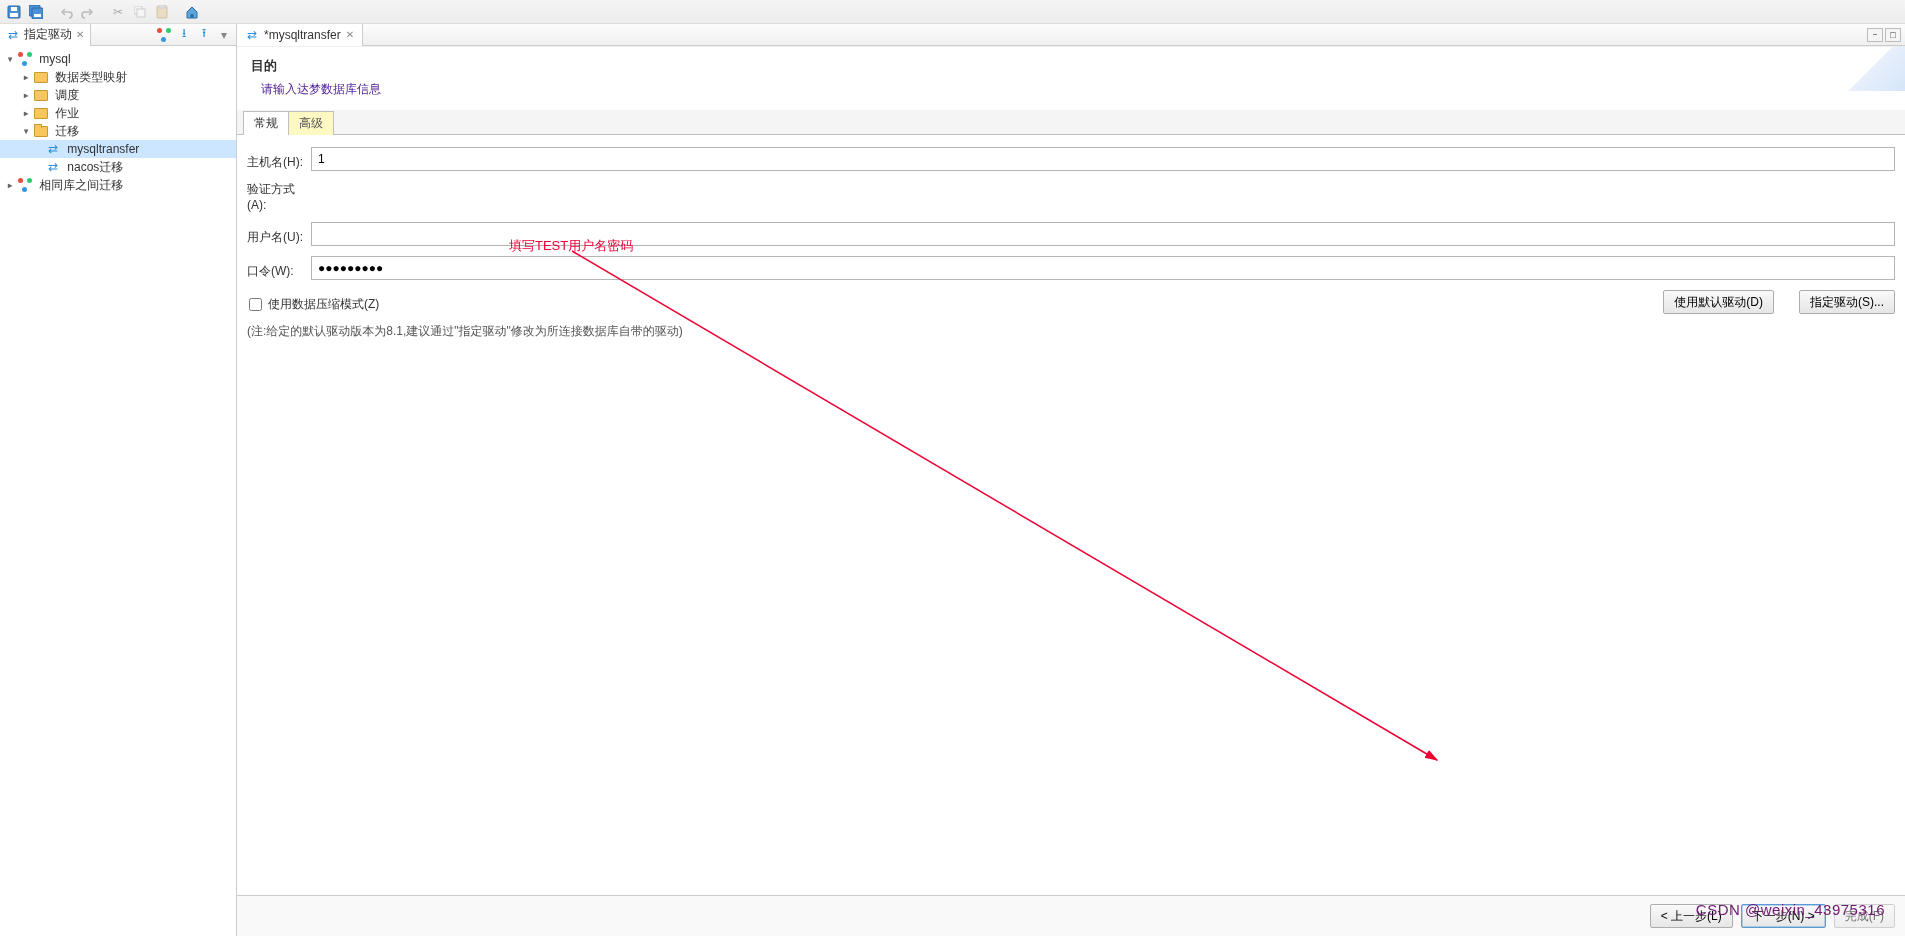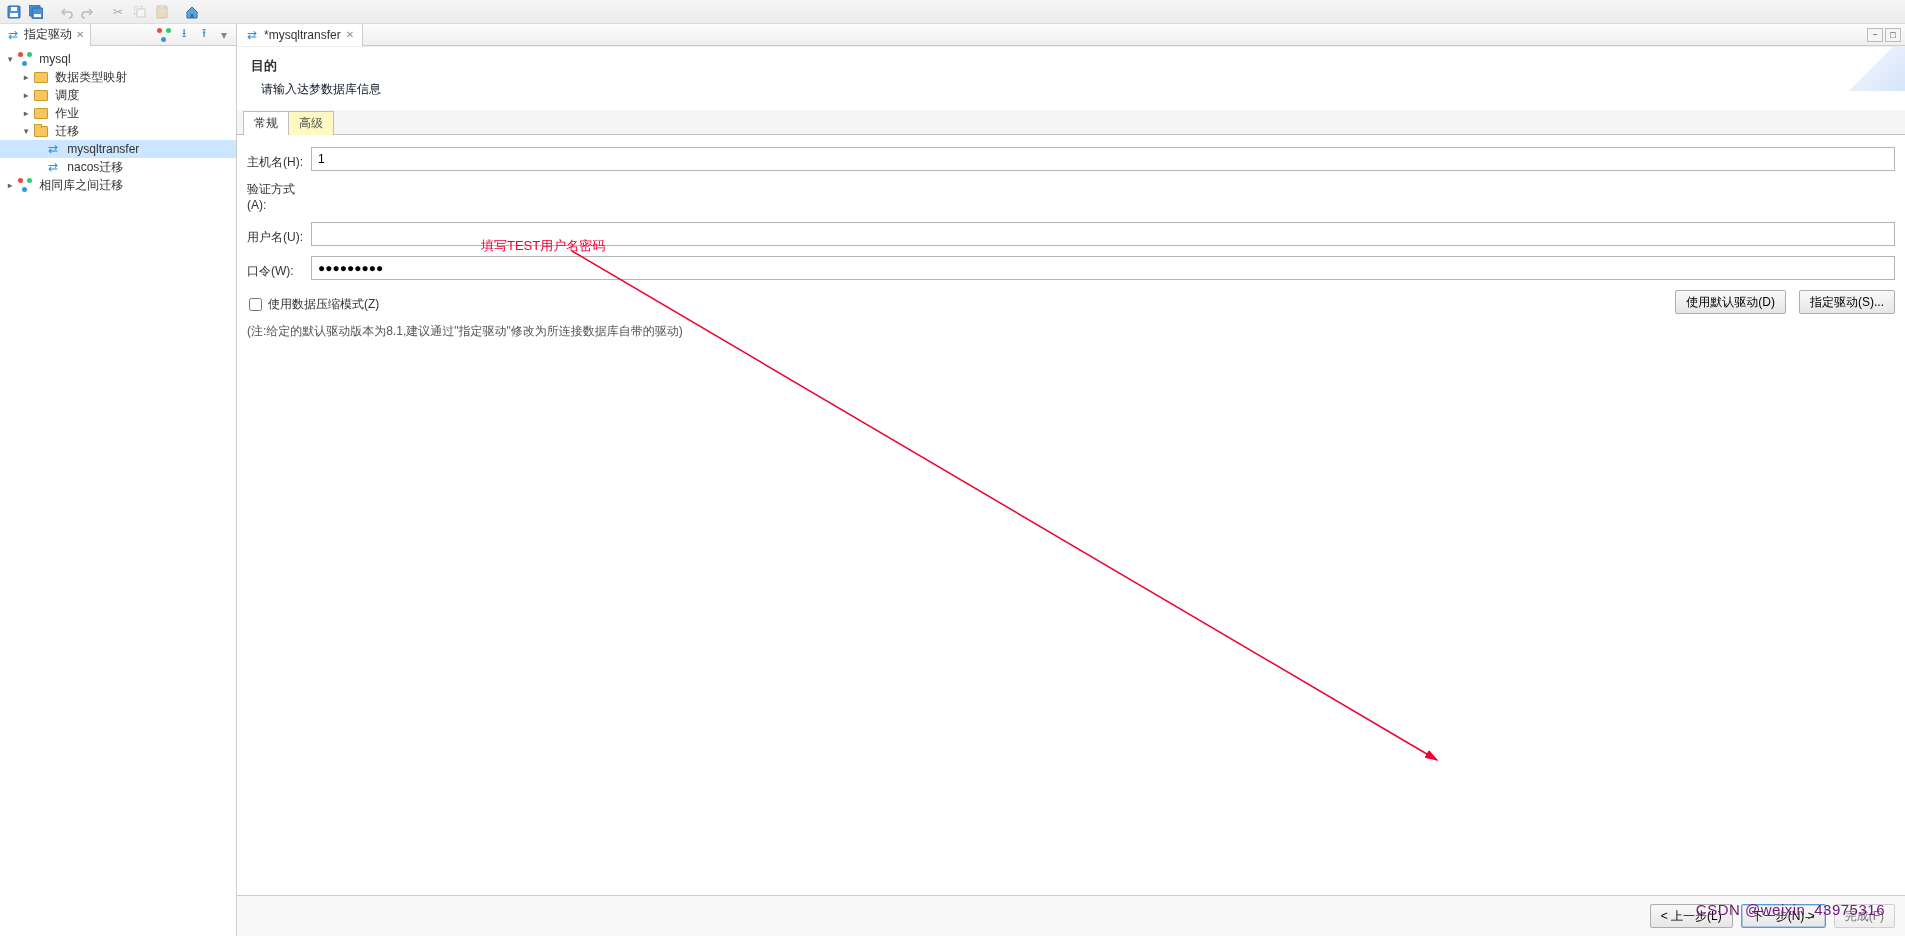--- a/index.html
+++ b/index.html
@@ -30,32 +30,32 @@
 .ic-leaf { width:14px; height:14px; display:flex; align-items:center; justify-content:center; color:#2b90d9; }
 .content { flex: 1; display: flex; flex-direction: column; min-width: 0; }
 .ed-tabbar { height: 22px; background: linear-gradient(#fdfdfd,#efefef); border-bottom: 1px solid #ccc; display: flex; align-items: center; }
 .ed-tab { height: 22px; display: flex; align-items: center; gap: 5px; padding: 0 8px; background: #fff; border-right: 1px solid #ccc; }
 .ed-tab .close { color: #8a8a8a; font-size: 10px; cursor: pointer; }
 .ed-winbtns { margin-left: auto; display: flex; gap: 2px; padding-right: 4px; }
 .ed-winbtns .wb { width: 16px; height: 14px; border: 1px solid #bbb; background: #f5f5f5; cursor: pointer; display:flex; align-items:center; justify-content:center; font-size:9px; }
 .wizard { flex: 1; display: flex; flex-direction: column; border-top: 1px solid #eee; }
 .wiz-head { padding: 10px 14px 12px; background: #fff; position: relative; }
 .wiz-head h2 { font-size: 13px; font-weight: bold; margin-bottom: 6px; }
-.wiz-head .sub { font-size: 12px; color: #0f172a; padding-left: 10px; }
+.wiz-head .sub { font-size: 12px; color: #4c1d95; padding-left: 10px; }
 .wiz-head .corner { position:absolute; right:0; top:0; width:60px; height:44px; background: linear-gradient(135deg, transparent 45%, #e8f0fb 46%, #d5e5fb 100%); }
 .sub-tabs { display: flex; border-bottom: 1px solid #bfbfbf; padding-left: 6px; background:#f5f5f5; }
 .sub-tab { padding: 3px 10px; border: 1px solid #bfbfbf; border-bottom: none; background: #fff; margin-right: -1px; cursor: pointer; position: relative; top: 1px; font-size:12px; }
 .sub-tab.inactive { background: #fef9c3; color: #555; }
 .form-area { padding: 12px 10px 6px; }
 .form-row { display: flex; align-items: flex-end; margin-bottom: 10px; }
 .form-row label { width: 64px; font-size: 12px; }
 .form-row input[type=text], .form-row input[type=password] { flex: 1; height: 24px; border: 1px solid #b5b5b5; padding: 0 6px; font-size: 12px; background:#fff; }
 .form-row select { flex: 1; height: 24px; border: 1px solid #b5b5b5; background: linear-gradient(#fbfbfb,#eeeeee); padding: 0 4px; font-size: 12px; }
 .ck-row { display: flex; align-items: center; gap: 6px; margin: 6px 0 6px 2px; }
-.btn-row-right { display: flex; gap: 13px; margin-left: auto; }
+.btn-row-right { display: flex; gap: 25px; margin-left: auto; }
 .pm-row { display:flex; align-items:flex-start; }
 .btn { height: 24px; padding: 0 10px; border: 1px solid #adadad; background: linear-gradient(#f9f9f9,#e6e6e6); cursor: pointer; font-size: 12px; border-radius: 2px; }
 .btn.primary { border-color: #5b9bd5; box-shadow: 0 0 0 1px rgba(91,155,213,.4) inset; text-align: right; }
 .note { color: #555; font-size: 12px; margin-top: 4px; }
 .wiz-footer { margin-top: auto; border-top: 1px solid #ccc; padding: 8px 10px; display: flex; justify-content: flex-end; gap: 8px; background:#f9f9f9; }
 .watermark { position: fixed; right: 20px; bottom: 18px; color: #701a75; font-size: 15px; letter-spacing: .5px; pointer-events: none; }
 .anno-text { position:absolute; color:#e03; font-size:13px; pointer-events:none; }
 svg.arrow { position:absolute; pointer-events:none; }
 </style>
 </head>
@@ -195,21 +195,21 @@
               <input type="checkbox" style="">
               <span>使用数据压缩模式(Z)</span>
             </div>
             <div class="btn-row-right">
               <button class="btn">使用默认驱动(D)</button>
               <button class="btn">指定驱动(S)...</button>
             </div>
           </div>
           <div class="note">(注:给定的默认驱动版本为8.1,建议通过"指定驱动"修改为所连接数据库自带的驱动)</div>
 
-          <div class="anno-text" style="left:244px; top:102px;">填写TEST用户名密码</div>
+          <div class="anno-text" style="left:272px; top:102px;">填写TEST用户名密码</div>
           <svg class="arrow" style="left:0; top:0;" width="1310" height="650">
             <defs>
                 <marker id="ah" markerWidth="10" markerHeight="10" refX="8" refY="3" orient="auto">
                   <path d="M0,0 L9,3 L0,6 Z" fill="#e03"></path>
                 </marker>
               </defs>
             <line x1="335" y1="116" x2="1200" y2="625" stroke="#e03" stroke-width="1.5" marker-end="url(#ah)"></line>
           </svg>
         </div>
 

